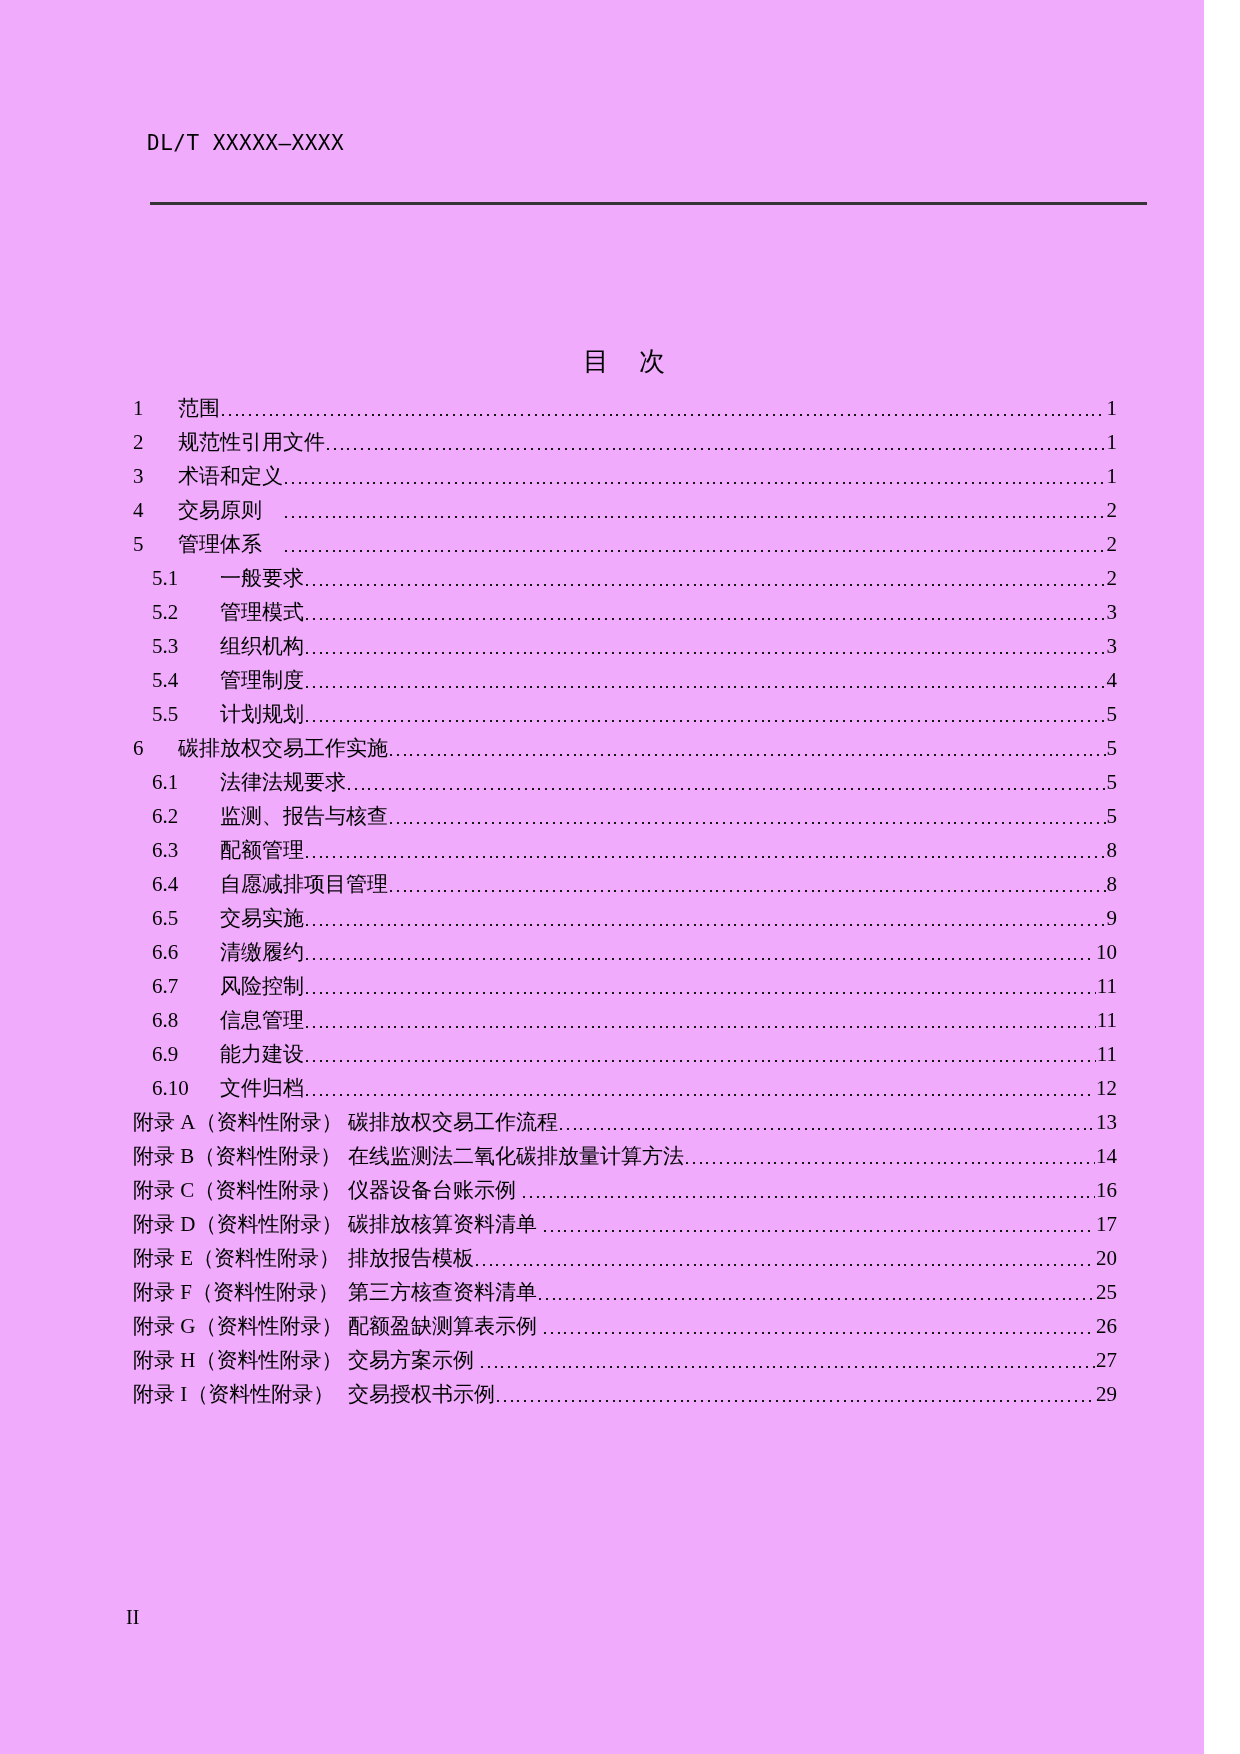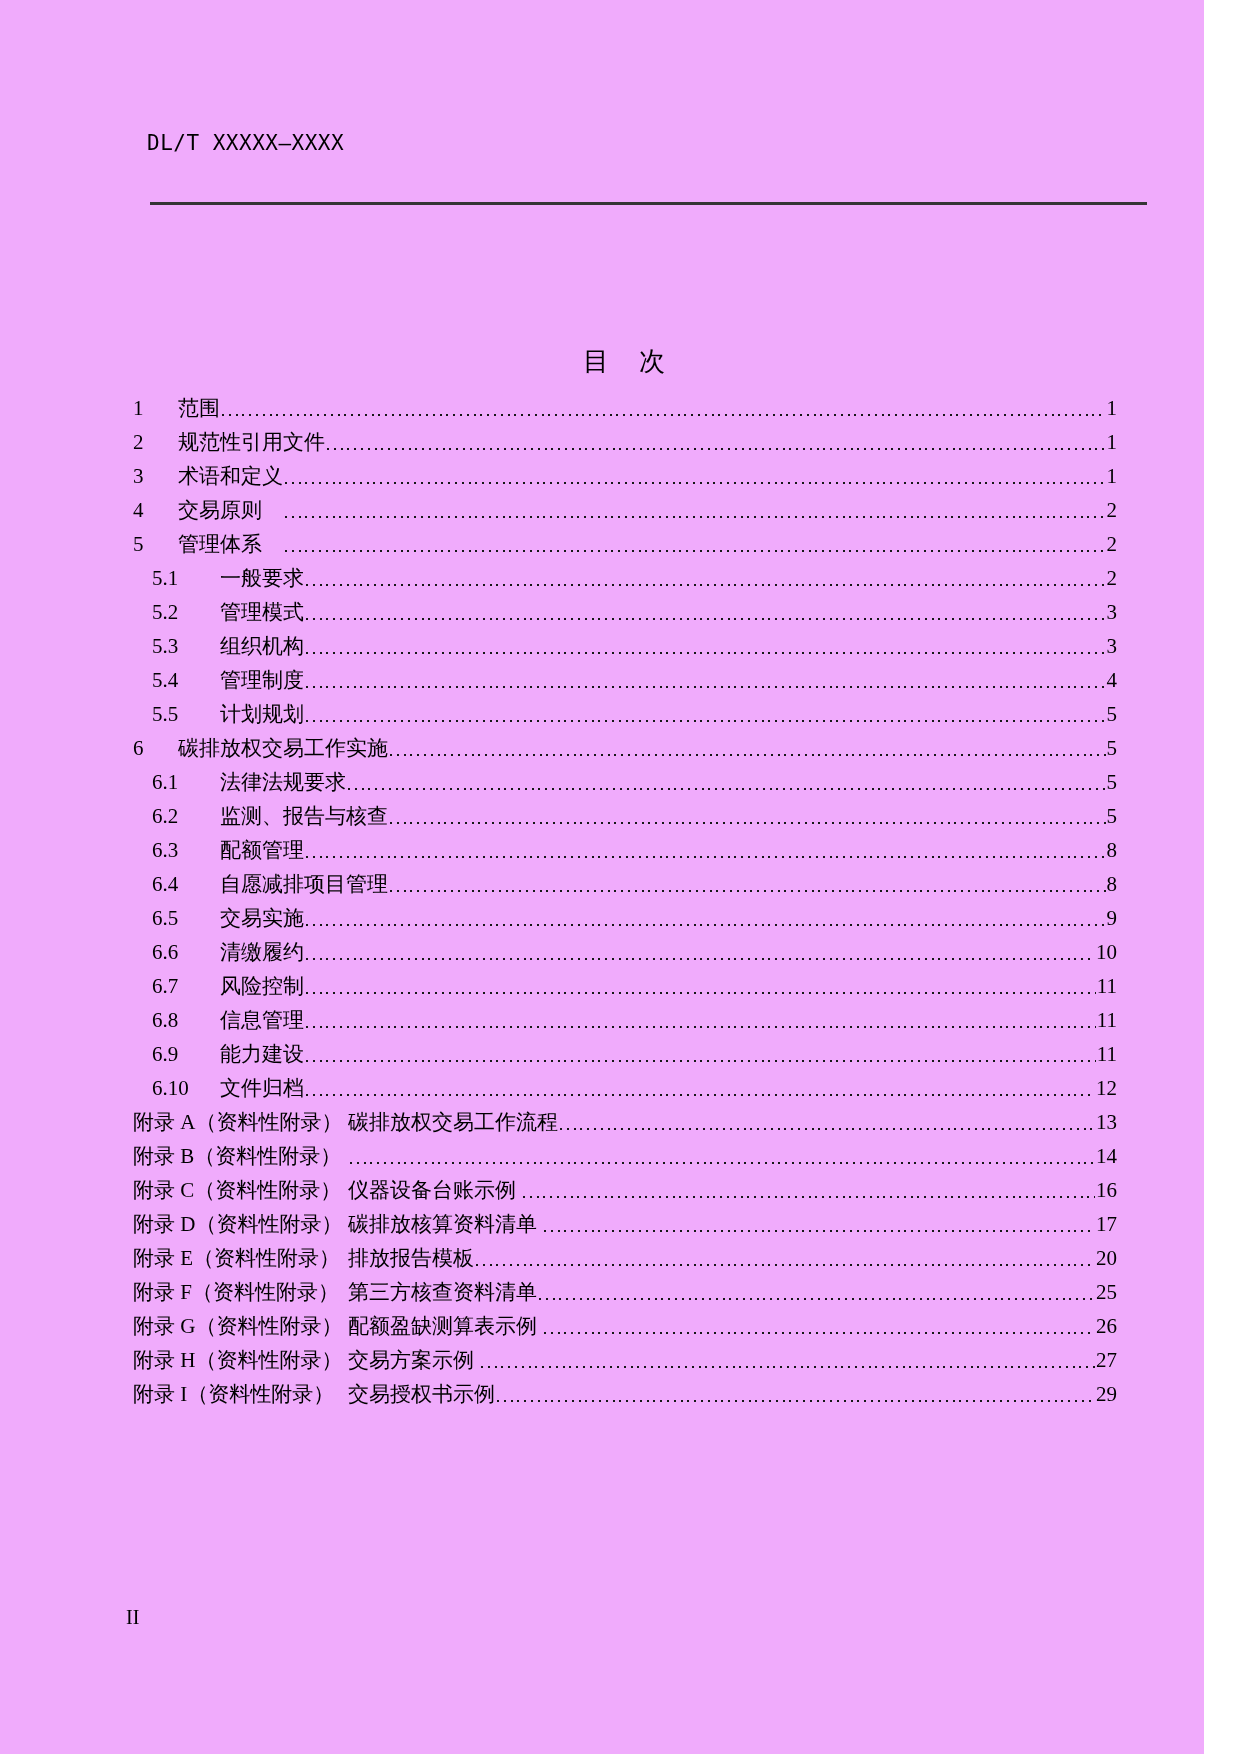--- a/index.html
+++ b/index.html
@@ -221,20 +221,21 @@
     <span class="pagenum">12</span>
   </div>
       <div class="toc-row lv3">
     <span class="num">附录 A（资料性附录）</span>
     <span class="label">碳排放权交易工作流程</span>
     <span class="dots"></span>
     <span class="pagenum">13</span>
   </div>
       <div class="toc-row lv3">
     <span class="num">附录 B（资料性附录）</span>
+    <span class="label">在线监测法二氧化碳排放量计算方法</span>
     <span class="dots"></span>
     <span class="pagenum">14</span>
   </div>
       <div class="toc-row lv3">
     <span class="num">附录 C（资料性附录）</span>
     <span class="label">仪器设备台账示例 </span>
     <span class="dots"></span>
     <span class="pagenum">16</span>
   </div>
       <div class="toc-row lv3">

